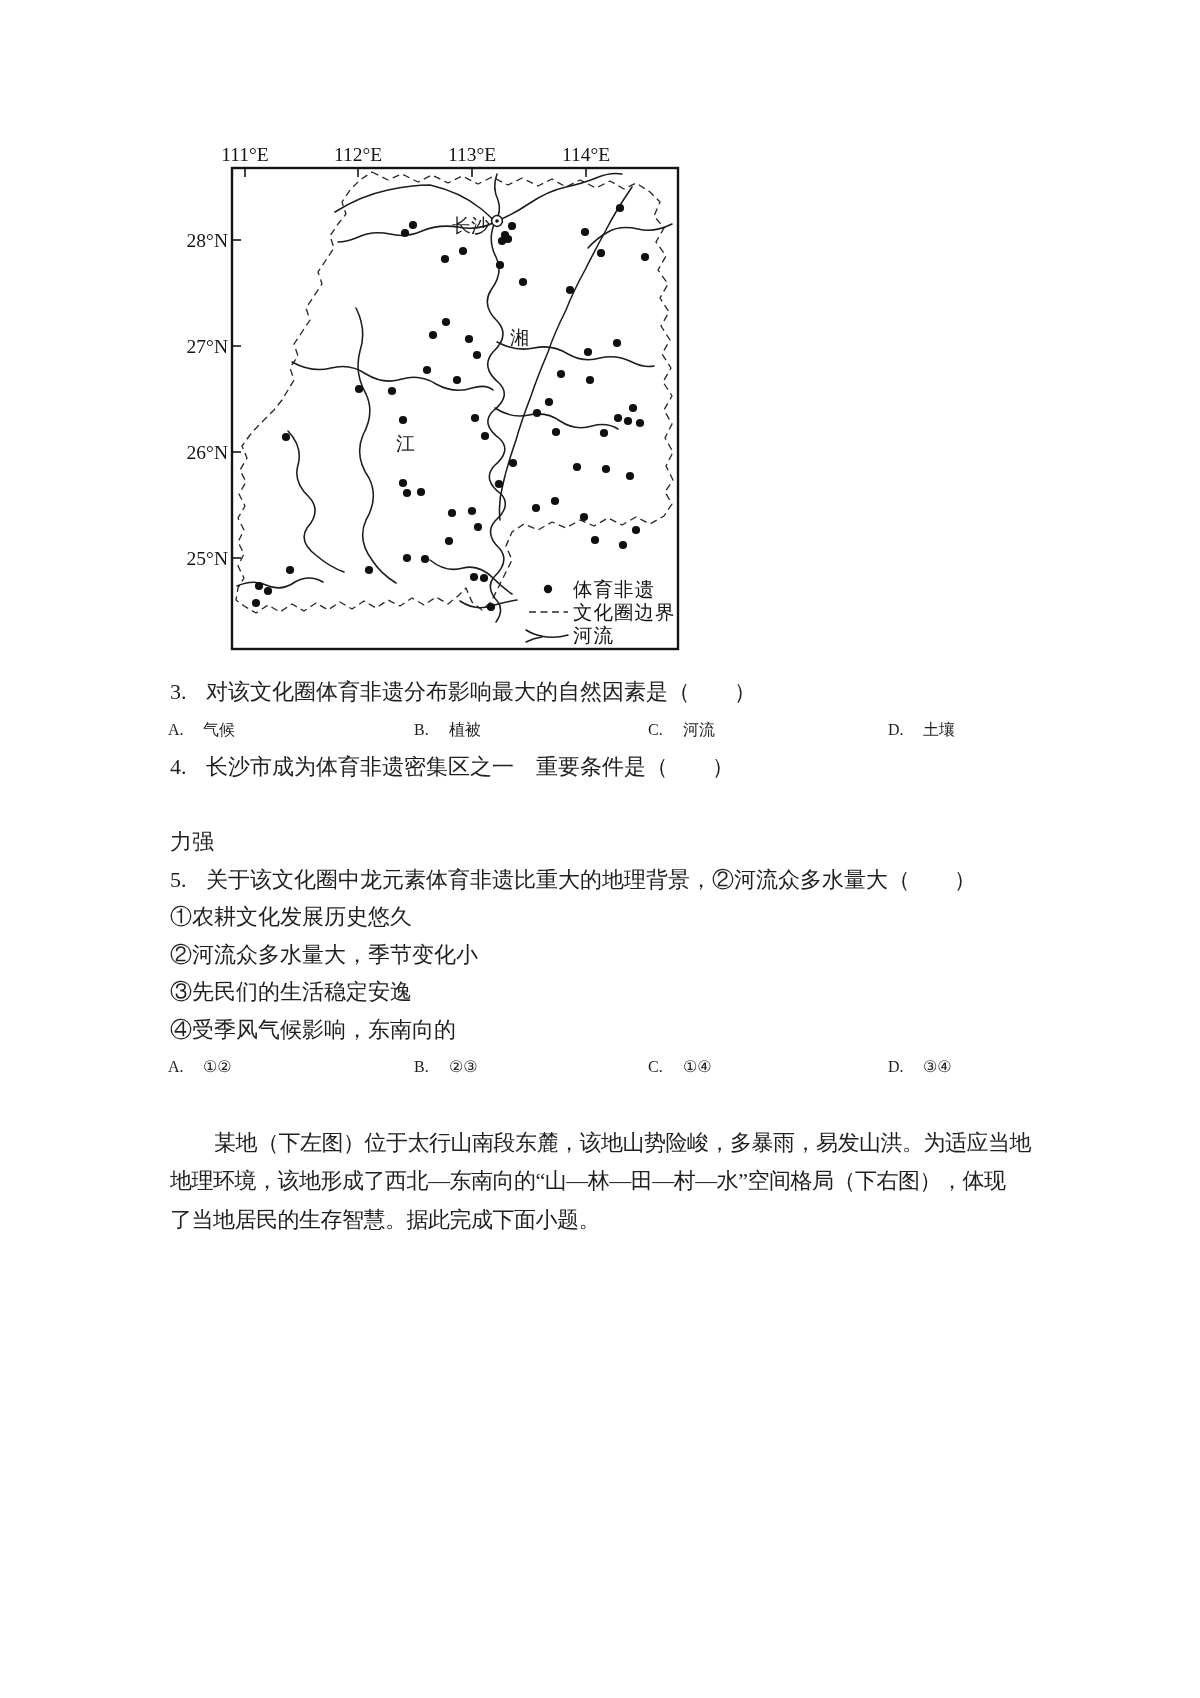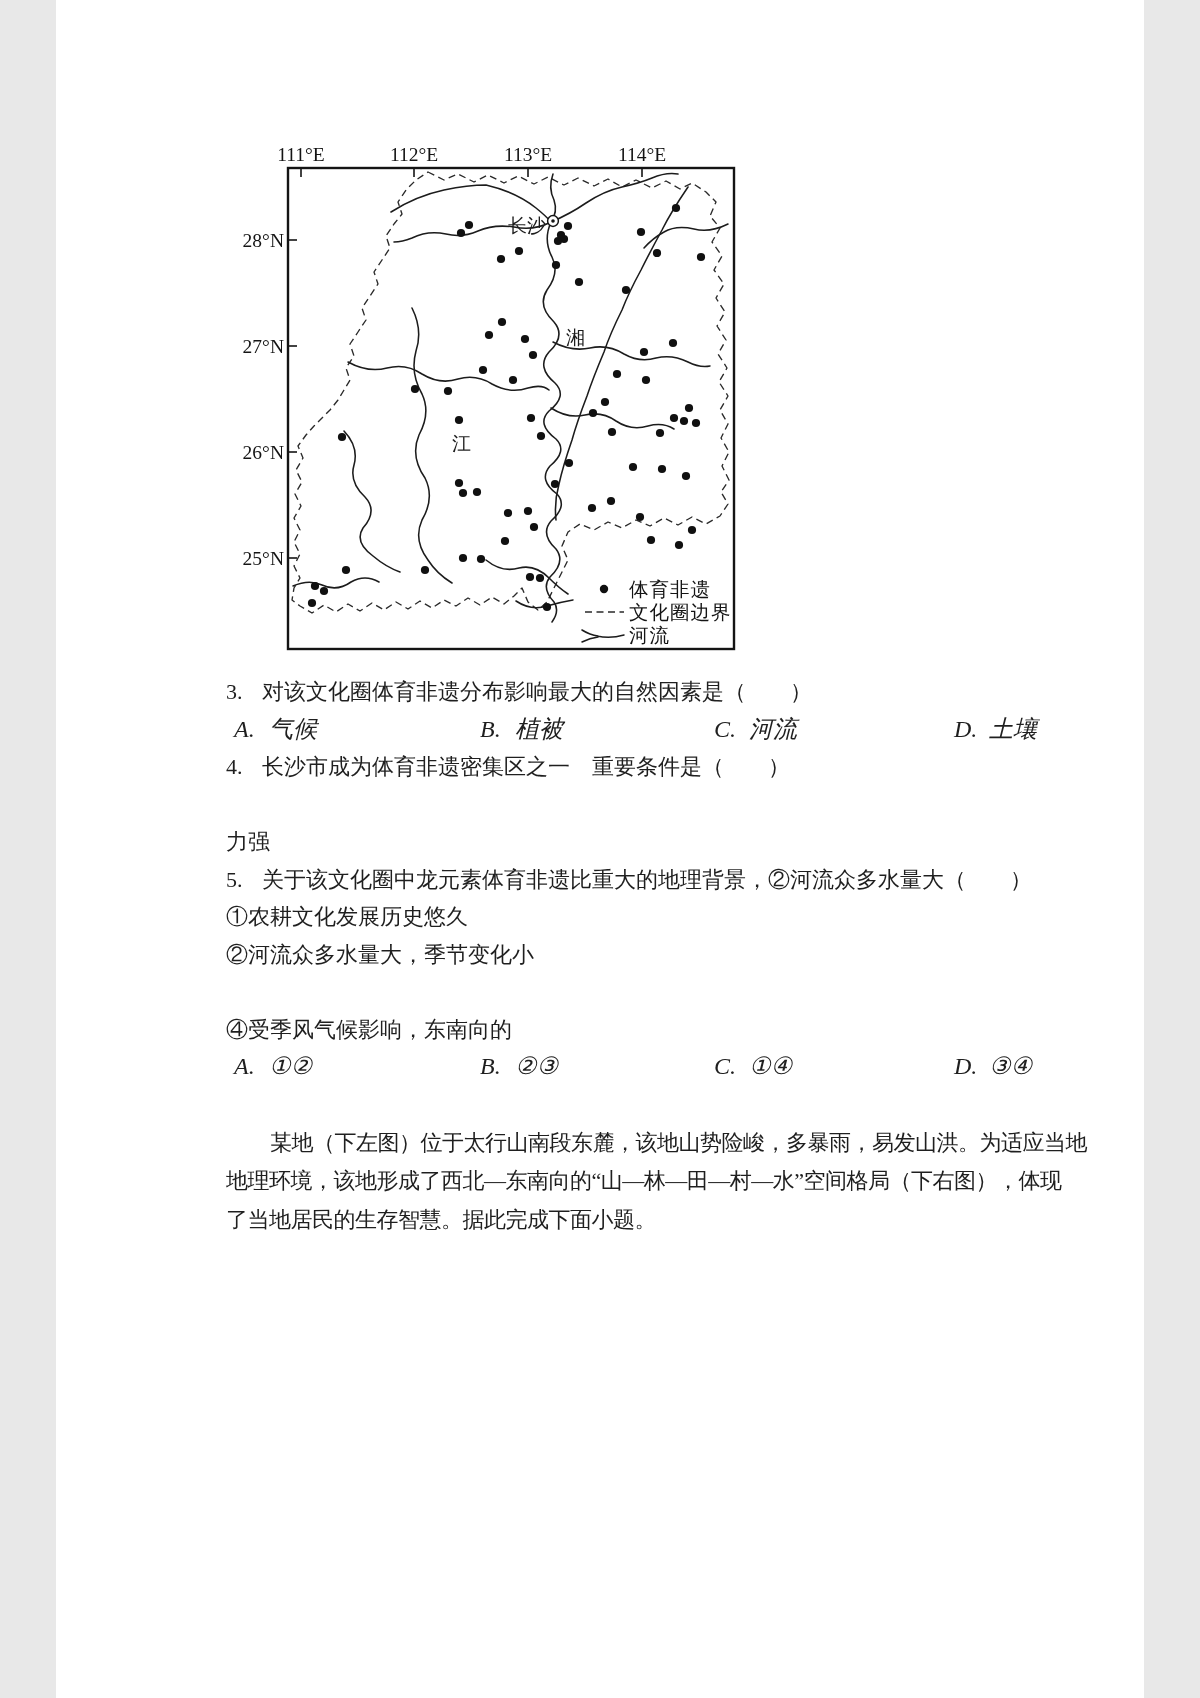--- a/index.html
+++ b/index.html
@@ -1,38 +1,38 @@
 <!DOCTYPE html>
 <html><head>
 <meta charset="utf-8">
 <style>
   html,body{margin:0;padding:0;background:#e8e8e8;}
   .page{
-    position:relative;width:1088px;height:1698px;margin:0 auto;
+    position:relative;width:1200px;height:1698px;margin:0 auto;
     background:#ffffff;overflow:hidden;
     font-family:"Liberation Serif","DejaVu Serif",serif;color:#1f1f1f;
   }
   
   .map-wrap{position:absolute;left:160px;top:130px;width:530px;height:530px;}
   .map-wrap svg{display:block;width:530px;height:530px;}
   .frame{fill:none;stroke:#141414;stroke-width:2.4;}
   .tick{stroke:#141414;stroke-width:1.6;}
   .axis-label{font-family:"Liberation Serif","DejaVu Serif",serif;font-size:19.5px;fill:#141414;}
   .bnd{fill:none;stroke:#2a2a2a;stroke-width:1.35;stroke-dasharray:7 4.5;stroke-linejoin:round;}
   .river{fill:none;stroke:#1c1c1c;stroke-width:1.55;stroke-linecap:round;}
   .poi{fill:#101010;}
   .map-cjk{font-family:"Liberation Serif","DejaVu Serif",serif;font-size:19px;fill:#1c1c1c;}
   .legend-cjk{font-family:"Liberation Serif","DejaVu Serif",serif;font-size:19.5px;fill:#141414;letter-spacing:1px;}
   .city-outer{fill:#ffffff;stroke:#141414;stroke-width:1.5;}
   .city-inner{fill:#141414;}
   
   .row{position:absolute;left:170px;width:870px;font-size:22px;line-height:27px;white-space:pre;}
   .qnum{display:inline-block;min-width:36px;}
-  .opt-row{position:absolute;left:178px;width:1010px;display:grid;
-           grid-template-columns:246px 234px 240px auto;font-size:24px;line-height:27px;white-space:pre;font-style:italic;}
+  .opt-row{position:absolute;left:168px;width:1010px;display:grid;
+           grid-template-columns:246px 234px 240px auto;font-size:16px;line-height:27px;white-space:pre;}
   .okey{display:inline-block;min-width:35px;}
   .passage-line{letter-spacing:-0.5px;}
   .indent{padding-left:44px;}
 </style>
 </head>
 <body>
 
 <div class="page">
 
   <div class="map-wrap">
@@ -179,20 +179,21 @@
 
   <div class="row" style="top:753px"><span class="qnum">4.</span><span>长沙市成为体育非遗密集区之一　重要条件是（　　）</span></div>
 
 
   <div class="row" style="top:828px">力强</div>
 
   <div class="row" style="top:866px"><span class="qnum">5.</span><span>关于该文化圈中龙元素体育非遗比重大的地理背景，②河流众多水量大（　　）</span></div>
 
   <div class="row" style="top:903px">①农耕文化发展历史悠久</div>
   <div class="row" style="top:941px">②河流众多水量大，季节变化小</div>
+  <div class="row" style="top:978px">③先民们的生活稳定安逸</div>
   <div class="row" style="top:1016px">④受季风气候影响，东南向的</div>
 
   <div class="opt-row" style="top:1053px">
     <div><span class="okey">A.</span><span>①②</span></div>
     <div><span class="okey">B.</span><span>②③</span></div>
     <div><span class="okey">C.</span><span>①④</span></div>
     <div><span class="okey">D.</span><span>③④</span></div>
   </div>
 
   <div class="row passage-line indent" style="top:1129px">某地（下左图）位于太行山南段东麓，该地山势险峻，多暴雨，易发山洪。为适应当地</div>

